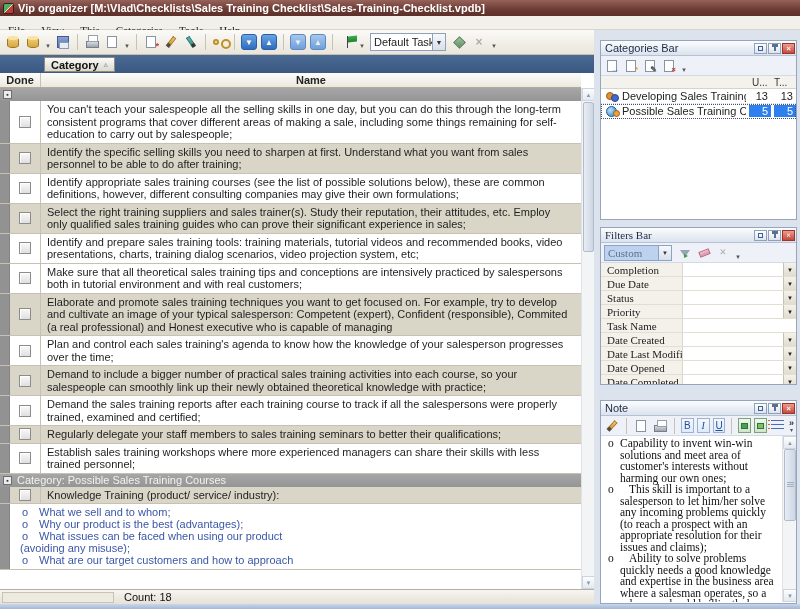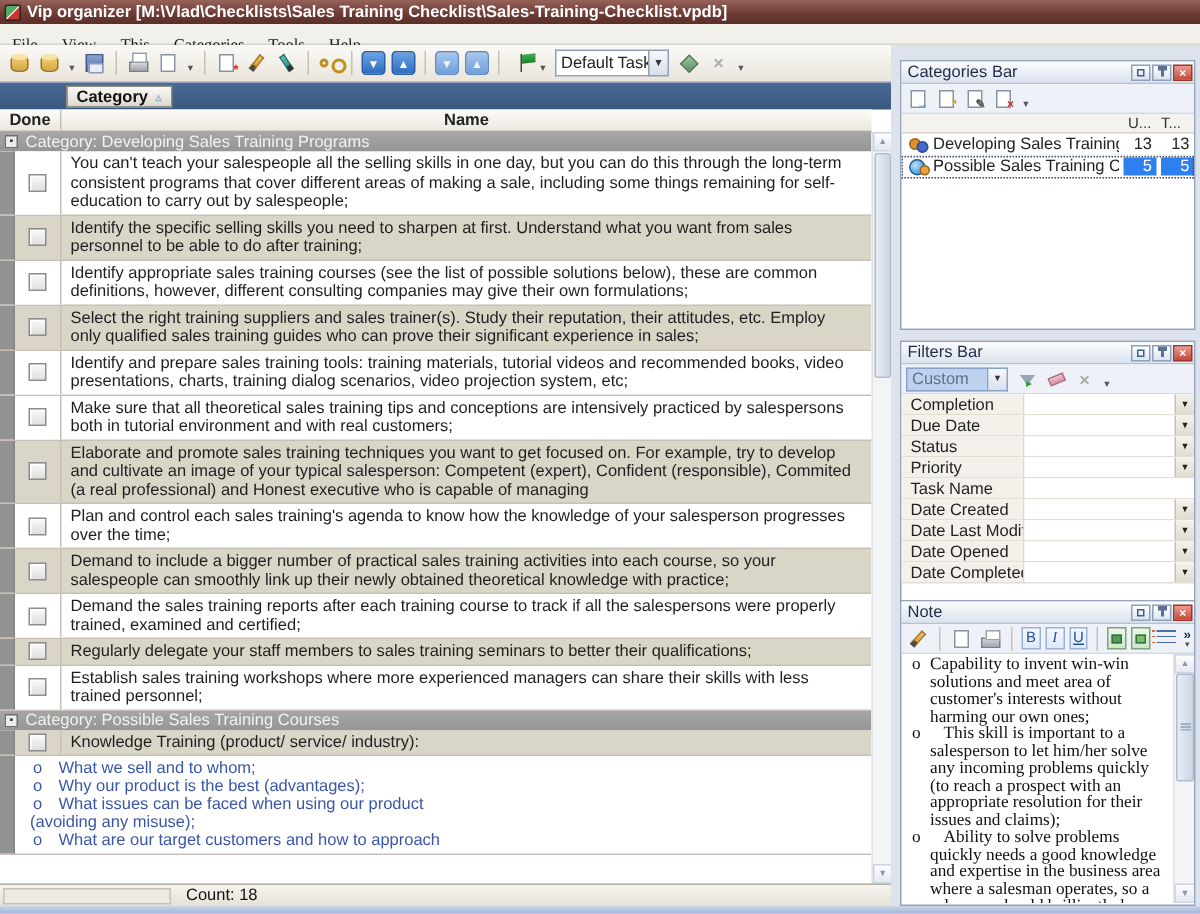--- a/index.html
+++ b/index.html
@@ -100,21 +100,21 @@
   .statusbar { position:absolute; left:0; top:589px; width:594px; height:15px;
     background:linear-gradient(#f7f5f0,#e5e1d6); border-top:1px solid #b4aea0; }
   .sb-cell { position:absolute; left:2px; top:2px; width:112px; height:11px; background:#edeae1; border:1px solid #c8c2b3; }
   .sb-count { position:absolute; left:124px; top:1px; line-height:13px; color:#111; }
   .bottomedge { position:absolute; left:0; top:604px; width:800px; height:5px; background:linear-gradient(#c9d6ea,#a3b7d6); }
 
   
   .rightcol { position:absolute; left:594px; top:30px; width:206px; height:574px; background:#dde3ed; }
   .panel { position:absolute; left:6px; width:197px; border:1px solid #94a5bd; background:#fff; overflow:hidden; }
   .p-cat { top:10px; height:180px; }
-  .p-flt { top:197px; height:208px; }
+  .p-flt { top:197px; height:158px;font-family:Liberation Serif, serif; }
   .p-note{ top:370px; height:204px; }
   .ptitle { height:15px; background:linear-gradient(#fbfcfd,#dbe3ef); border-bottom:1px solid #b6c2d4;
     display:flex; align-items:center; padding:0 1px 0 4px; color:#1d2b45; }
   .pbtns { margin-left:auto; display:flex; gap:1px; }
   .pbtn { width:13px; height:11px; border:1px solid #8ea0ba; background:linear-gradient(#ffffff,#dde4ee);
     display:flex; align-items:center; justify-content:center; font-size:7px; color:#3a4f78; position:relative; }
   .pbtn.close { background:linear-gradient(#ee9a8e,#c44a3c); border-color:#9c3428; color:#fff; font-size:8px; font-weight:bold; }
   .pbtn .sq { width:5px; height:5px; border:1px solid #3a5f96; }
   .pbtn .pin { width:2px; height:6px; background:#5a6f92; position:relative; }
   .pbtn .pin::before { content:""; position:absolute; top:-1px; left:-2px; width:6px; height:3px; background:#5a6f92; }
@@ -265,21 +265,20 @@
         <span class="sortglyph">▵</span>
       </div>
     </div>
     <div class="colheader">
       <div class="ch-done">Done</div>
       <div class="ch-name">Name</div>
     </div>
     <div class="viewport" id="rows">
         <div class="row-group">
           <span class="toggle">▪</span>
-          <span>Category: Developing Sales Training Programs</span>
         </div>
         <div class="row-task white">
           <div class="strip"></div>
           <div class="done-cell">
             <span class="checkbox"></span>
           </div>
           <div class="name-cell">You can't teach your salespeople all the selling skills in one day, but you can do this through the long-term consistent programs that cover different areas of making a sale, including some things remaining for self-education to carry out by salespeople;</div>
         </div>
         <div class="row-task beige">
           <div class="strip"></div>

